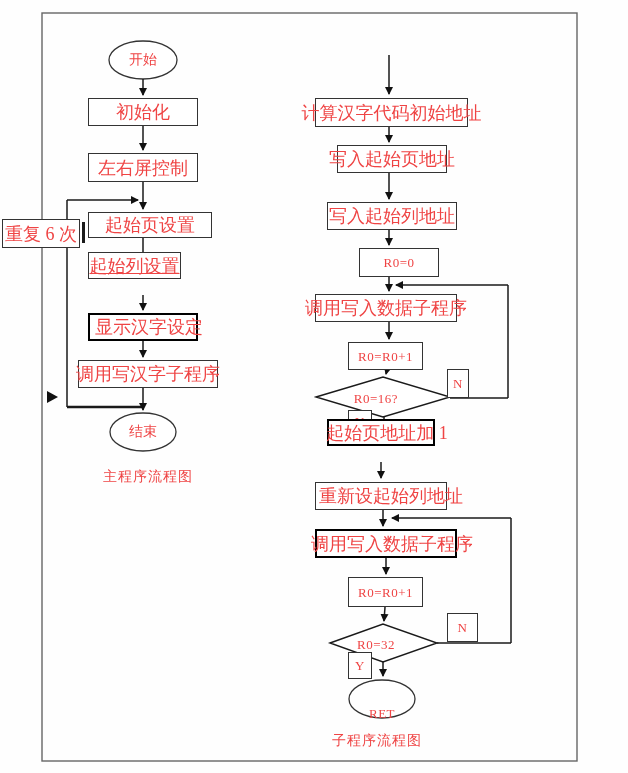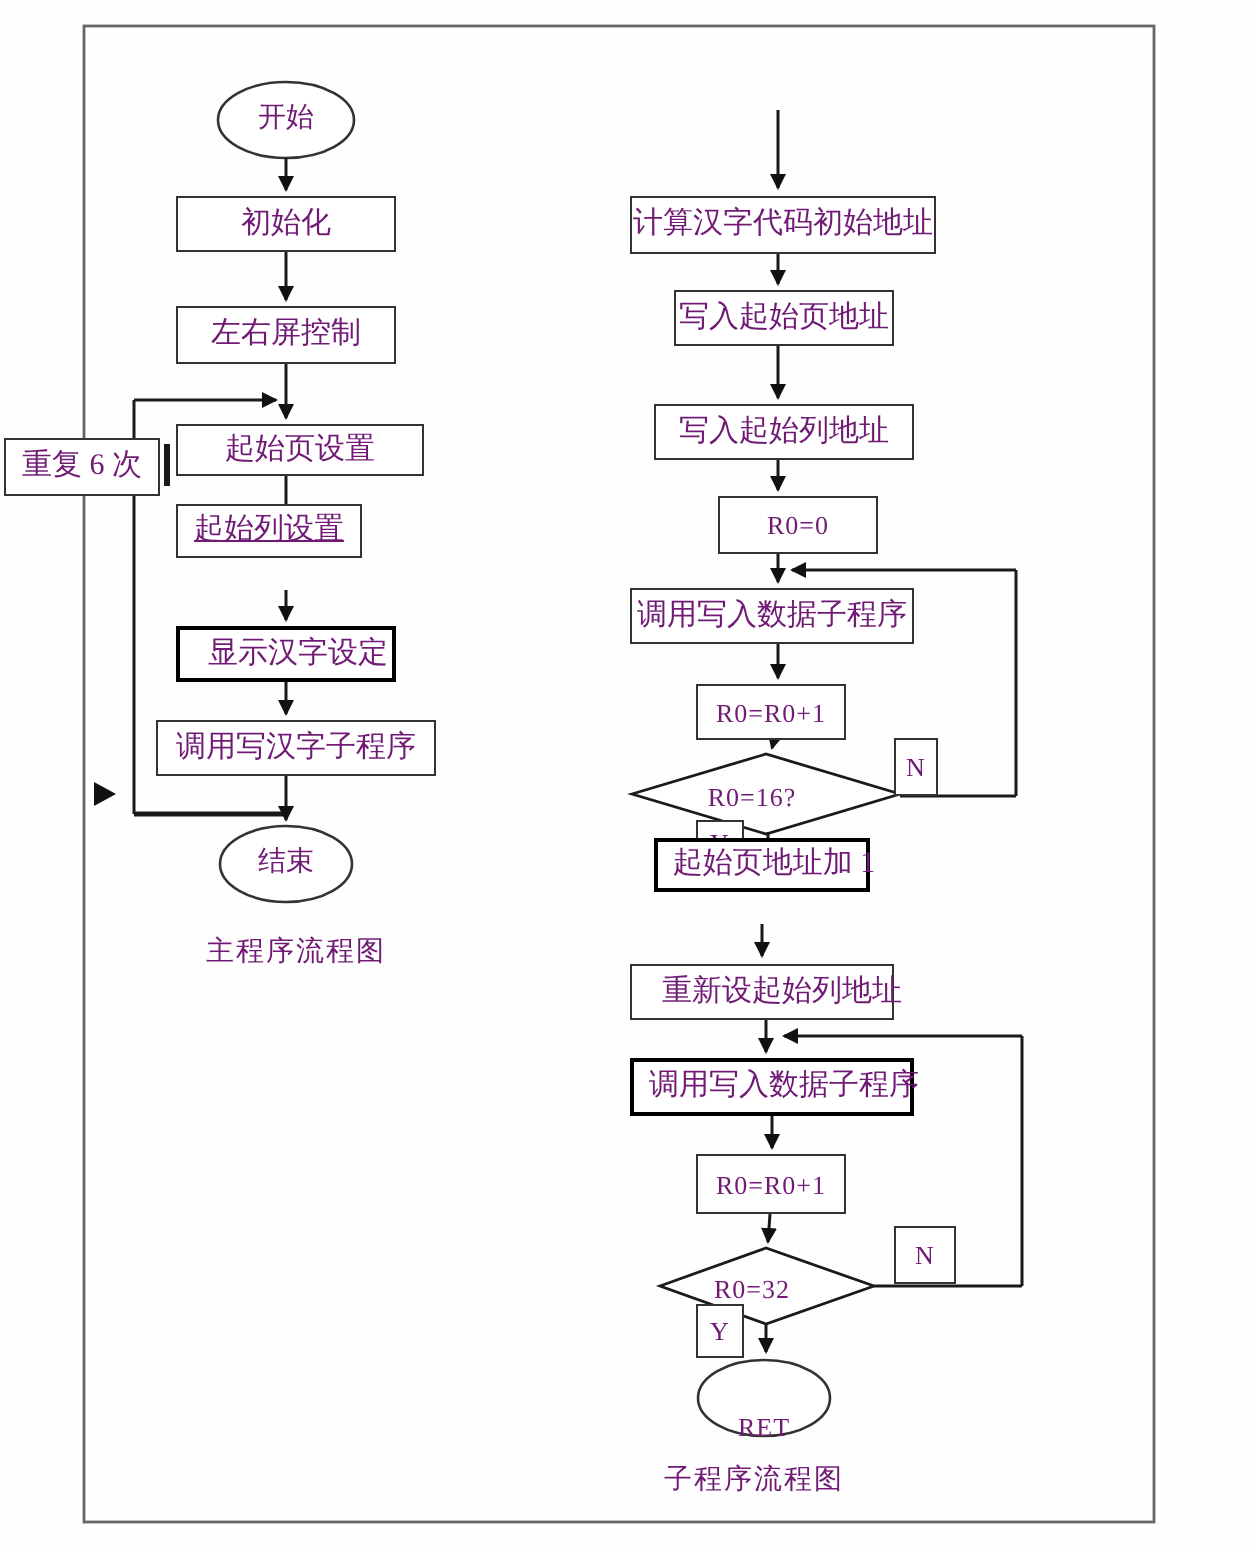--- a/index.html
+++ b/index.html
@@ -1,24 +1,24 @@
 <!DOCTYPE html>
 <html><head>
 <meta charset="utf-8">
 <style>
   html,body{margin:0;padding:0;background:#fff;}
   #stage{
     position:relative;width:628px;height:773px;background:#fefefe;overflow:hidden;
-    font-family:"Liberation Serif","DejaVu Serif",serif;color:#701a75;
+    font-family:"Liberation Serif","DejaVu Serif",serif;color:#ef4444;
   }
   #wires{position:absolute;left:0;top:0;width:628px;height:773px;}
   .box{
     position:absolute;box-sizing:border-box;background:#fff;border:1px solid #333;
     display:flex;align-items:center;justify-content:center;
-    font-size:15px;line-height:1;white-space:nowrap;
+    font-size:18px;line-height:1;white-space:nowrap;
   }
   .bold{border-width:2px;border-color:#000;padding-left:12px;}
   .plain{
     position:absolute;box-sizing:border-box;background:transparent;border:none;
     display:flex;align-items:center;justify-content:center;
     font-size:14px;line-height:1;white-space:nowrap;
   }
   .latin{font-size:13px;letter-spacing:0.5px;}
   .caption{font-size:14px;letter-spacing:1px;}
 </style>

